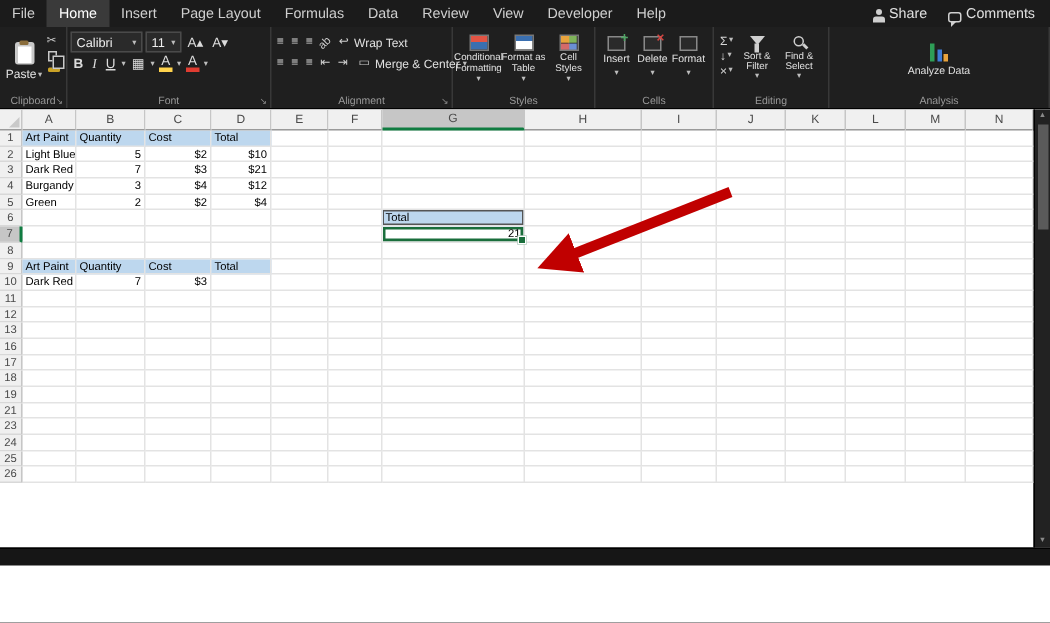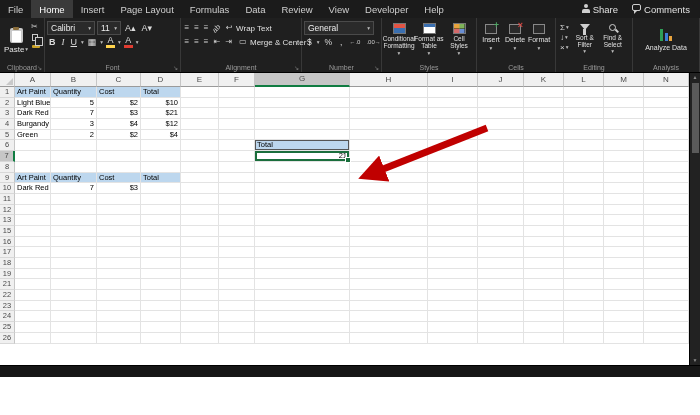--- a/index.html
+++ b/index.html
@@ -5,21 +5,21 @@
 *{box-sizing:border-box;margin:0;padding:0}
 html,body{width:700px;height:415px;overflow:hidden}
 body{font-family:"Liberation Sans",sans-serif;background:#000}
 #app{position:relative;width:700px;height:415px;background:#fff}
 
 
 .tabsbar{height:18px;background:#1b1b1b;display:flex;align-items:stretch;font-size:9.5px;color:#cfcfcf}
 .tab{display:flex;align-items:center;padding:0 8px}
 .tab.active{background:#3a3a3a;color:#fff}
 .tr-actions{margin-left:auto;display:flex;align-items:center;gap:6px;padding-right:6px;color:#e0e0e0}
-.tr-item{display:flex;align-items:flex-start;gap:3px;padding:0 4px}
+.tr-item{display:flex;align-items:flex-end;gap:3px;padding:0 4px}
 .person-icon{width:8px;height:9px;position:relative;display:inline-block}
 .person-icon::before{content:"";position:absolute;top:0;left:2px;width:4px;height:4px;border-radius:50%;background:#cfcfcf}
 .person-icon::after{content:"";position:absolute;bottom:0;left:0;width:8px;height:4px;border-radius:2px 2px 0 0;background:#cfcfcf}
 .bubble-icon{width:9px;height:7px;border:1px solid #cfcfcf;border-radius:2px;position:relative;display:inline-block}
 .bubble-icon::after{content:"";position:absolute;bottom:-4px;left:1px;width:0;height:0;border:2px solid transparent;border-top-color:#cfcfcf;border-left-color:#cfcfcf}
 
 
 .ribbon{height:55px;background:#1f1f1f;display:flex;border-bottom:1px solid #000;color:#ddd}
 .group{position:relative;border-right:1px solid #383838;padding:3px 2px 12px;display:flex;flex-direction:column}
 .glabel{position:absolute;bottom:1px;left:0;right:0;text-align:center;font-size:7px;color:#999}
@@ -227,38 +227,20 @@
         <span class="lblbtn">
           <span class="al">▭</span>
           <span>Merge &amp; Center</span>
           <span class="caret">▾</span>
         </span>
       </div>
       <span class="glabel">Alignment</span>
       <span class="launcher">↘</span>
     </div>
 
-    <div class="group g-num">
-      <div class="rowline">
-        <div class="combo w70">
-            <span>General</span>
-            <span class="caret">▾</span>
-          </div>
-      </div>
-      <div class="rowline">
-        <span class="numico">$</span>
-        <span class="caret">▾</span>
-        <span class="numico">%</span>
-        <span class="numico">,</span>
-        <span class="decico">←.0</span>
-        <span class="decico">.00→</span>
-      </div>
-      <span class="glabel">Number</span>
-      <span class="launcher">↘</span>
-    </div>
 
     <div class="group g-sty">
       <div class="gc">
         <div class="stybtn">
           <span class="sty-icon ic-cf"></span>
           <span>Conditional Formatting</span>
           <span class="caret">▾</span>
         </div>
         <div class="stybtn">
           <span class="sty-icon ic-fat"></span>
@@ -575,37 +557,20 @@
             <div class="cell" style="width: 95px;"></div>
             <div class="cell" style="width: 78px;"></div>
             <div class="cell" style="width: 50px;"></div>
             <div class="cell" style="width: 46px;"></div>
             <div class="cell" style="width: 40px;"></div>
             <div class="cell" style="width: 40px;"></div>
             <div class="cell" style="width: 40px;"></div>
             <div class="cell" style="width: 45px;"></div>
           </div>
           <div class="grow">
-            <div class="rh">15</div>
-            <div class="cell" style="width: 36px;"></div>
-            <div class="cell" style="width: 46px;"></div>
-            <div class="cell" style="width: 44px;"></div>
-            <div class="cell" style="width: 40px;"></div>
-            <div class="cell" style="width: 38px;"></div>
-            <div class="cell" style="width: 36px;"></div>
-            <div class="cell" style="width: 95px;"></div>
-            <div class="cell" style="width: 78px;"></div>
-            <div class="cell" style="width: 50px;"></div>
-            <div class="cell" style="width: 46px;"></div>
-            <div class="cell" style="width: 40px;"></div>
-            <div class="cell" style="width: 40px;"></div>
-            <div class="cell" style="width: 40px;"></div>
-            <div class="cell" style="width: 45px;"></div>
-          </div>
-          <div class="grow">
             <div class="rh">16</div>
             <div class="cell" style="width: 36px;"></div>
             <div class="cell" style="width: 46px;"></div>
             <div class="cell" style="width: 44px;"></div>
             <div class="cell" style="width: 40px;"></div>
             <div class="cell" style="width: 38px;"></div>
             <div class="cell" style="width: 36px;"></div>
             <div class="cell" style="width: 95px;"></div>
             <div class="cell" style="width: 78px;"></div>
             <div class="cell" style="width: 50px;"></div>
@@ -661,37 +626,20 @@
             <div class="cell" style="width: 78px;"></div>
             <div class="cell" style="width: 50px;"></div>
             <div class="cell" style="width: 46px;"></div>
             <div class="cell" style="width: 40px;"></div>
             <div class="cell" style="width: 40px;"></div>
             <div class="cell" style="width: 40px;"></div>
             <div class="cell" style="width: 45px;"></div>
           </div>
           <div class="grow">
             <div class="rh">21</div>
-            <div class="cell" style="width: 36px;"></div>
-            <div class="cell" style="width: 46px;"></div>
-            <div class="cell" style="width: 44px;"></div>
-            <div class="cell" style="width: 40px;"></div>
-            <div class="cell" style="width: 38px;"></div>
-            <div class="cell" style="width: 36px;"></div>
-            <div class="cell" style="width: 95px;"></div>
-            <div class="cell" style="width: 78px;"></div>
-            <div class="cell" style="width: 50px;"></div>
-            <div class="cell" style="width: 46px;"></div>
-            <div class="cell" style="width: 40px;"></div>
-            <div class="cell" style="width: 40px;"></div>
-            <div class="cell" style="width: 40px;"></div>
-            <div class="cell" style="width: 45px;"></div>
-          </div>
-          <div class="grow">
-            <div class="rh">22</div>
             <div class="cell" style="width: 36px;"></div>
             <div class="cell" style="width: 46px;"></div>
             <div class="cell" style="width: 44px;"></div>
             <div class="cell" style="width: 40px;"></div>
             <div class="cell" style="width: 38px;"></div>
             <div class="cell" style="width: 36px;"></div>
             <div class="cell" style="width: 95px;"></div>
             <div class="cell" style="width: 78px;"></div>
             <div class="cell" style="width: 50px;"></div>
             <div class="cell" style="width: 46px;"></div>

